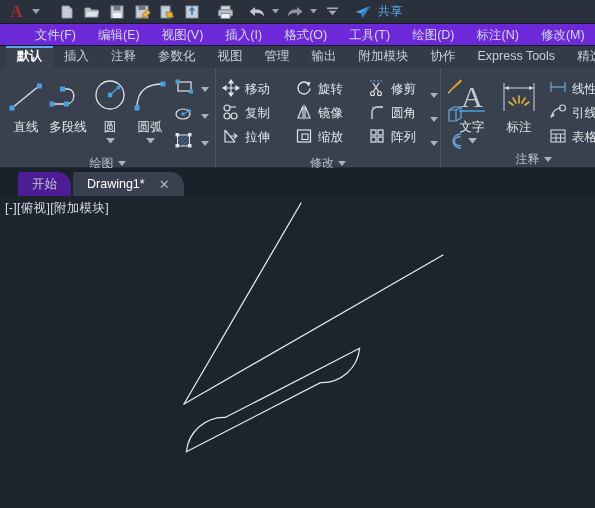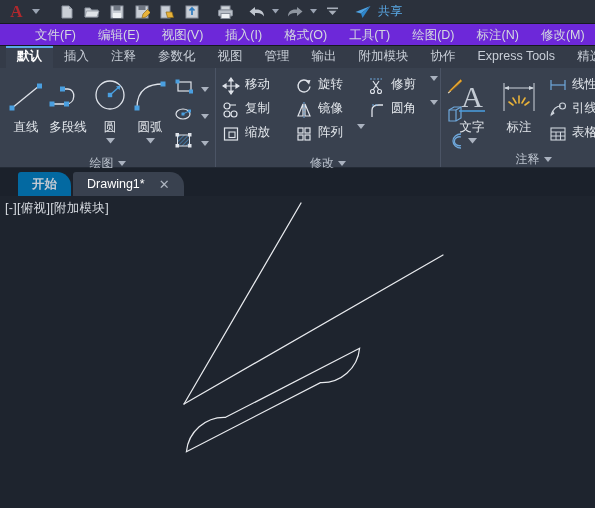--- a/index.html
+++ b/index.html
@@ -73,38 +73,38 @@
   .caret-d { width: 0; height: 0; border-left: 4px solid transparent;
              border-right: 4px solid transparent; border-top: 5px solid #aab2bf; }
 
   .big-btn { width: 52px; display: flex; flex-direction: column;
              align-items: center; padding-top: 2px; }
   .big-btn .ico { height: 42px; display: flex; align-items: center; justify-content: center; }
   .big-btn .lbl { color: #e3e7ec; font-size: 12.5px; margin-top: 1px; }
   .big-btn .sub { height: 9px; display: flex; align-items: center; justify-content: center; }
 
   .small-col { display: flex; flex-direction: column; gap: 2px; padding-top: 2px; }
-  .small-row { display: flex; align-items: flex-start; height: 22px; gap: 3px; }
+  .small-row { display: flex; align-items: flex-end; height: 22px; gap: 3px; }
   .small-row .ico { width: 22px; height: 20px; display: flex;
                     align-items: center; justify-content: center; }
   .small-row .lbl { color: #e3e7ec; font-size: 12.5px; min-width: 34px; }
   .drop-slot { width: 11px; display: flex; align-items: center; justify-content: center; }
 
   .icon-only-col { display: flex; flex-direction: column; gap: 3px; padding: 3px 2px 0 4px; }
   .icon-only-row { display: flex; align-items: center; gap: 5px; height: 24px; }
 
   
   .filetabs {
     height: 28px; background: #1b212b; display: flex; align-items: flex-end;
     flex: none; padding-left: 18px; position: relative;
   }
   .ftab {
     height: 24px; display: flex; align-items: center; gap: 8px;
     padding: 0 14px; color: #c4cad3; font-size: 12.5px;
-    border-radius: 3px 14px 0 0; background: #0369a1; font-weight: bold;
+    border-radius: 3px 14px 0 0; background: #4c1d95;
   }
   .ftab.active { background: #39414f; color: #ffffff; font-weight: normal; }
   .ftab .x { color: #aeb5c0; font-size: 13px; margin-left: 6px; }
 
   
   .canvas { position: relative; flex: 1; background: #1e242e; overflow: hidden; }
   .vp-label {
     position: absolute; left: 5px; top: 4px; color: #d8dce2;
     font-size: 12.5px; letter-spacing: .3px;
   }
@@ -435,20 +435,31 @@
               <span class="lbl">圆角</span>
               <span class="drop-slot">
                 <svg width="8" height="5">
                     <polygon points="0,0 8,0 4,5" fill="#aab2bf"></polygon>
                   </svg>
               </span>
             </div>
           </div>
 
           <div style="display:flex">
+            <div class="small-row">
+              <span class="ico">
+                <svg width="18" height="18" viewBox="0 0 18 18">
+                  <path d="M3 3 V15 H13" fill="none" stroke="#dfe3ea" stroke-width="1.2"></path>
+                  <path d="M3 3 L13 15" stroke="#dfe3ea" stroke-width="1.2" fill="none"></path>
+                  <path d="M9 9 h5 M12 6.5 L15 9 l-3 2.5" stroke="#dfe3ea" stroke-width="1.1" fill="none"></path>
+                </svg>
+              </span>
+              <span class="lbl">拉伸</span>
+              <span class="drop-slot"></span>
+            </div>
             <div class="small-row">
               <span class="ico">
                 <svg width="18" height="18" viewBox="0 0 18 18">
                   <rect x="2.5" y="3" width="13" height="12" fill="none" stroke="#dfe3ea" stroke-width="1.2"></rect>
                   <rect x="7" y="7" width="6" height="5.5" fill="none" stroke="#dfe3ea" stroke-width="1.1"></rect>
                 </svg>
               </span>
               <span class="lbl">缩放</span>
               <span class="drop-slot"></span>
             </div>

